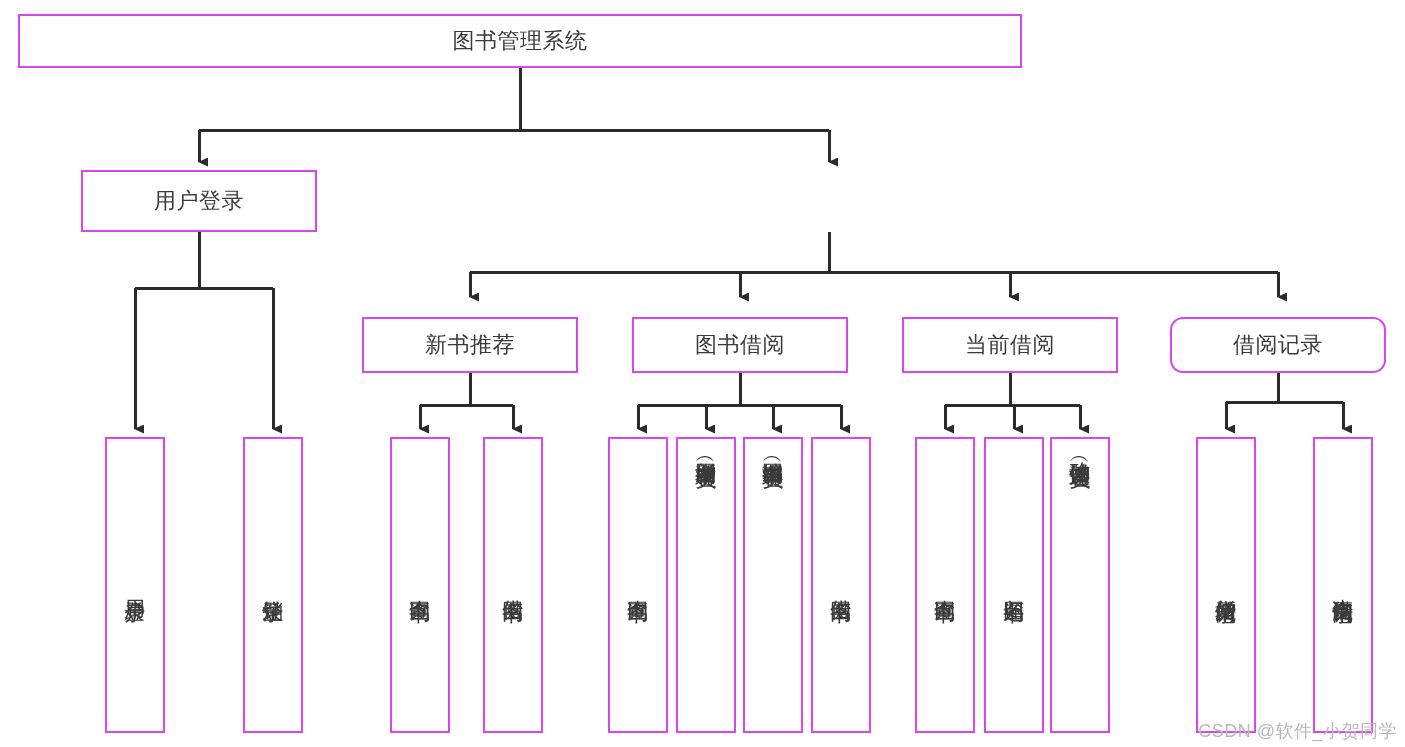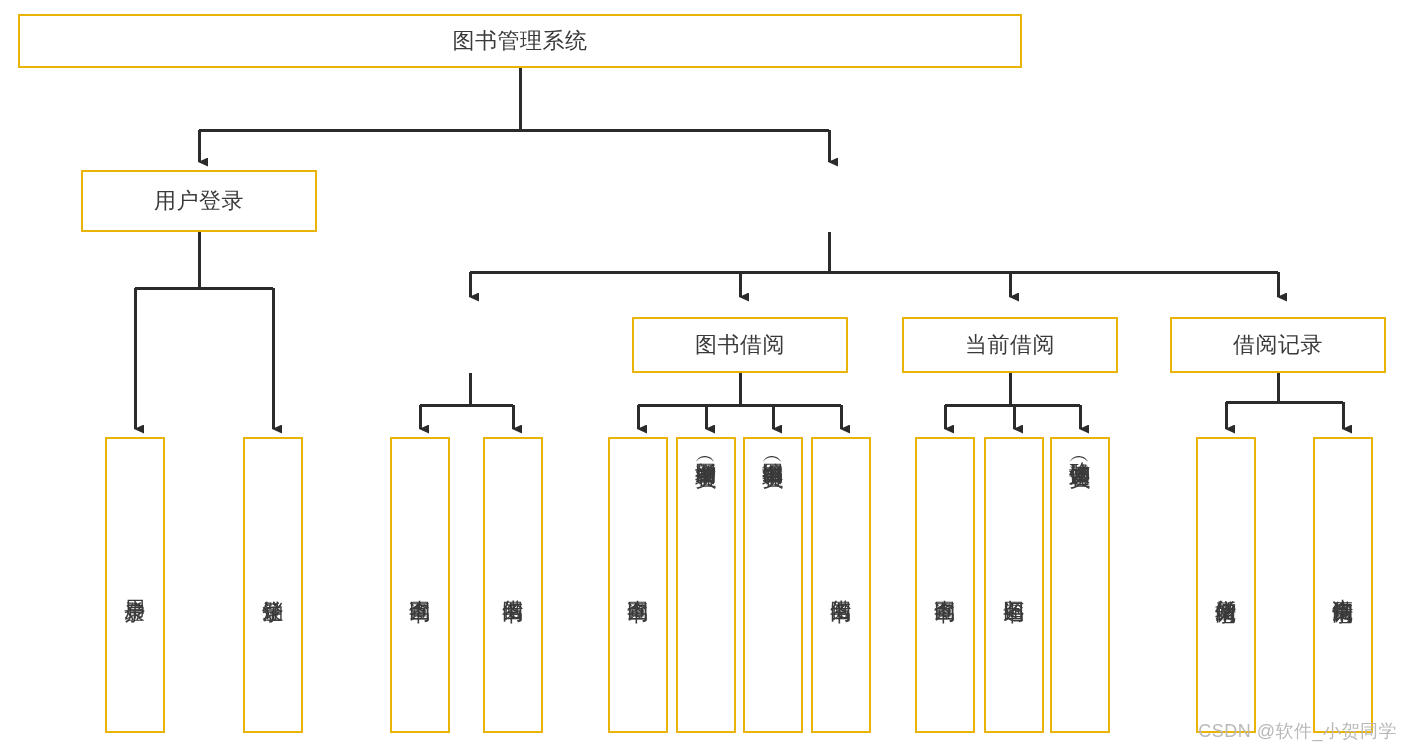--- a/index.html
+++ b/index.html
@@ -20,21 +20,21 @@
   #diagram-svg {
     position: absolute;
     top: 0;
     left: 0;
     width: 1405px;
     height: 747px;
   }
   .node-box {
     position: absolute;
     box-sizing: border-box;
-    border: 2px solid #eab308;
+    border: 2px solid #d946ef;
     background: #ffffff;
     display: flex;
     align-items: center;
     justify-content: center;
     overflow: hidden;
   }
   .node-label-h {
     font-size: 22px;
     color: #3a3a3a;
     line-height: 1.2;
@@ -129,30 +129,33 @@
 
   <div class="node-box" style="left:18px; top:14px; width:1004px; height:54px;">
     <span class="node-label-h">图书管理系统</span>
   </div>
 
   <div class="node-box" style="left:81px; top:170px; width:236px; height:62px;">
     <span class="node-label-h">用户登录</span>
   </div>
 
 
+  <div class="node-box" style="left:362px; top:317px; width:216px; height:56px;">
+    <span class="node-label-h">新书推荐</span>
+  </div>
 
   <div class="node-box" style="left:632px; top:317px; width:216px; height:56px;">
     <span class="node-label-h">图书借阅</span>
   </div>
 
   <div class="node-box" style="left:902px; top:317px; width:216px; height:56px;">
     <span class="node-label-h">当前借阅</span>
   </div>
 
-  <div class="node-box" style="left:1170px; top:317px; width:216px; height:56px;">
+  <div class="node-box" style="left:1170px; top:317px; width:216px; height:56px;border-radius:13px;">
     <span class="node-label-h">借阅记录</span>
   </div>
 
   <div class="node-box leaf-box center-v" style="left:105px; top:437px; width:60px; height:296px;">
     <span class="node-label-v">用户登录</span>
   </div>
 
   <div class="node-box leaf-box center-v" style="left:243px; top:437px; width:60px; height:296px;">
     <span class="node-label-v">注销登录</span>
   </div>

